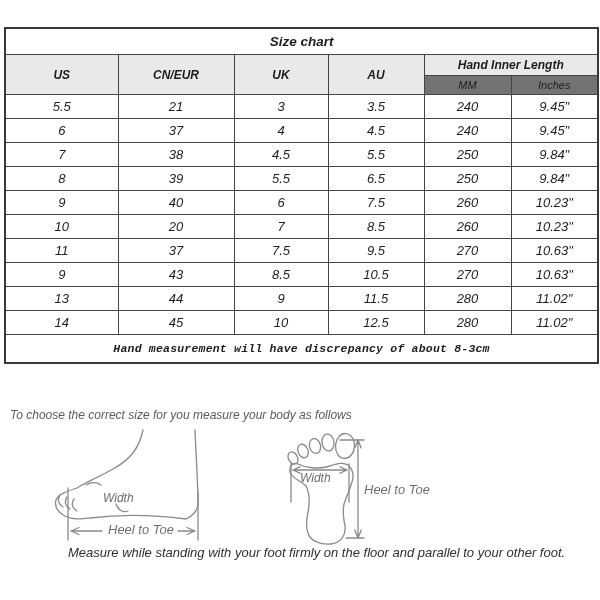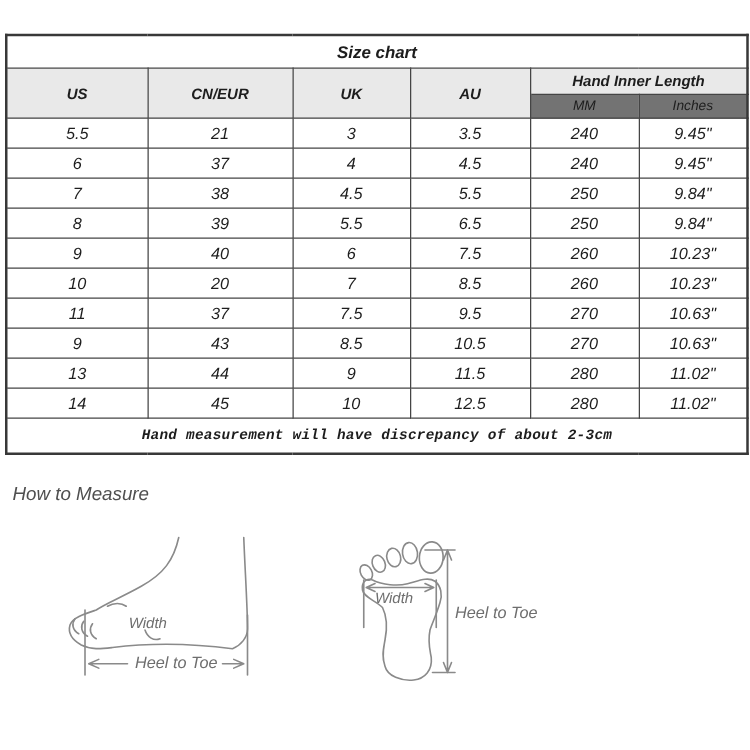--- a/index.html
+++ b/index.html
@@ -133,26 +133,26 @@
     </tr>
     <tr>
       <td class="data">14</td>
       <td class="data">45</td>
       <td class="data">10</td>
       <td class="data">12.5</td>
       <td class="data">280</td>
       <td class="data">11.02"</td>
     </tr>
     <tr>
-      <td class="footnote" colspan="6">Hand measurement will have discrepancy of about 2-3cm</td>
+      <td class="footnote" colspan="6">Hand measurement will have discrepancy of about 8-3cm</td>
     </tr>
   </tbody>
     </table>
 
-  <div class="howto">How to Measure</div>
+  <div class="howto-sub">To choose the correct size for you measure your body as follows</div>
 
   <svg class="diagram-svg" width="480" height="120" viewBox="0 0 480 120" fill="none" stroke="#8a8a8a" stroke-width="1.3" stroke-linecap="round" stroke-linejoin="round">
 
     <g>
       <path d="M93,2 C89,20 81,31 63,41 C47,50 34,55 27,60 C18,63 8,66 6,72 C4,79 8,84 15,88 C23,92 31,91 40,90 C72,86 106,87 136,91 C143,88 148,82 148,75 C148,58 146,28 145,2"></path>
       <path d="M10,67 C7,71 8,76 13,79"></path>
       <path d="M17,69 C14,73 15,78 20,81"></path>
       <path d="M24,71 C21,75 22,80 27,83"></path>
       <path d="M36,57 C41,54 47,54 51,57"></path>
       <path d="M66,76 C68,82 73,85 78,83"></path>
@@ -176,13 +176,14 @@
       <path d="M296,110 H314"></path>
       <path d="M308,12 V110 M308,12 L304.8,20 M308,12 L311.2,20 M308,110 L304.8,102 M308,110 L311.2,102"></path>
     </g>
   </svg>
 
   <span class="diag-label lbl-width-side">Width</span>
   <span class="diag-label lbl-heel-side">Heel to Toe</span>
   <span class="diag-label lbl-width-sole">Width</span>
   <span class="diag-label lbl-heel-sole">Heel to Toe</span>
 
+  <div class="caption">Measure while standing with your foot firmly on the floor and parallel to your other foot.</div>
 </div>
 
 </body></html>

